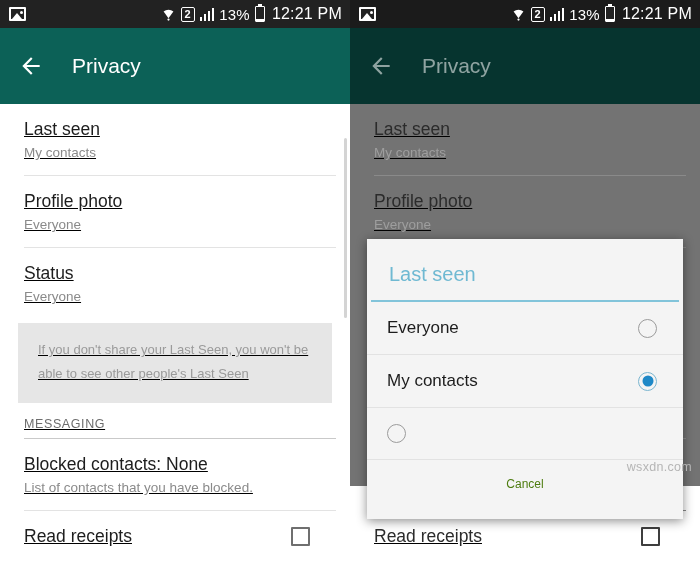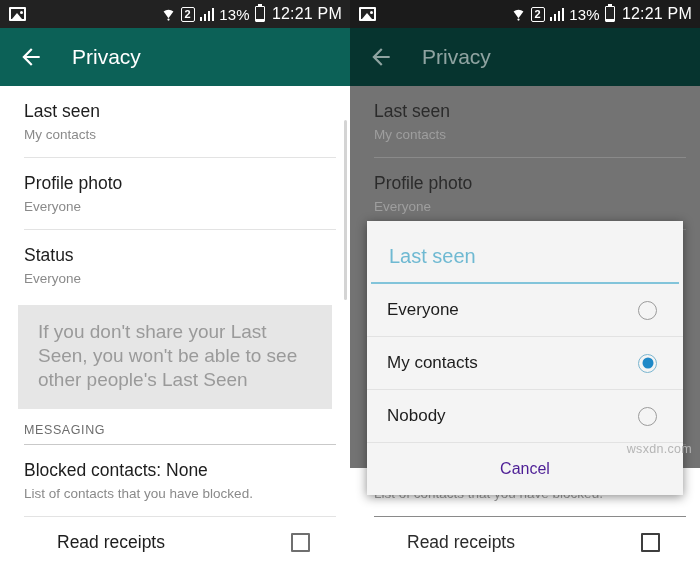--- a/index.html
+++ b/index.html
@@ -52,45 +52,45 @@
     position: relative; background: linear-gradient(to top, #fff 13%, #222 13%);
   }
   .icon-batt::before {
     content: ""; position: absolute; top: -3.5px; left: 2px;
     width: 4px; height: 2px; background: #fff;
   }
   .clock { font-size: 16px; color: #fff; margin-left: 2px; }
 
   
   .appbar {
-    height: 58px; background: #0c6157; display: flex; align-items: center;
+    height: 76px; background: #0c6157; display: flex; align-items: center;
     padding-left: 18px; color: #ffffff;
   }
   .back-arrow { width: 26px; height: 26px; }
   .appbar-title { font-size: 21px; margin-left: 28px; font-weight: 400; }
 
   
-  .content { position: relative; background: #ffffff; height: 382px; }
+  .content { position: relative; background: #ffffff; height: 382px; text-decoration: underline; }
   .row { padding: 14px 0 13px 24px; background: #fff; }
   .row .title { font-size: 17.5px; color: #1d1d1d; line-height: 22px; }
   .row .sub { font-size: 13.5px; color: #8a8a8a; margin-top: 4px; line-height: 18px; }
   .divider { height: 1px; background: #e3e3e3; margin-left: 24px; margin-right: 14px; }
 
   .infobox {
     margin: 4px 18px 0 18px; background: #e6e6e6; padding: 15px 20px 17px 20px;
   }
-  .infobox p { font-size: 19px; color: #9a9a9a; line-height: 24px; }
+  .infobox p { font-size: 13px; color: #9a9a9a; line-height: 24px; }
 
   .section-head {
     padding: 14px 0 7px 24px; font-size: 12.5px; color: #6d6d6d; letter-spacing: .6px;
   }
   .section-rule { height: 1px; background: #c9c9c9; margin-left: 24px; margin-right: 14px; }
 
   .row-check { display: flex; align-items: center; padding-right: 40px; }
-  .row-check .title { flex: 1; margin-left: 33px; }
+  .row-check .title { flex: 1; }
   .checkbox {
     width: 19px; height: 19px; border: 2px solid #6f6f6f; border-radius: 1px; background: transparent;
   }
 
   .scrollbar {
     position: absolute; right: 3px; top: 34px; width: 3px; height: 180px;
     background: #d4d4d4; border-radius: 2px;
   }
 
   
@@ -126,21 +126,21 @@
   .radio {
     width: 19px; height: 19px; border: 1.6px solid #9b9b9b; border-radius: 50%;
     background: transparent; position: relative;
   }
   .radio.on { border-color: #7bb6d0; }
   .radio.on::after {
     content: ""; position: absolute; left: 50%; top: 50%; transform: translate(-50%,-50%);
     width: 11px; height: 11px; border-radius: 50%; background: #1e88c7;
   }
   .dlg-cancel {
-    text-align: center; padding: 17px 0 17px 0; font-size: 16px; color: #4c1d95;
+    text-align: center; padding: 17px 0 28px 0; font-size: 12px; color: #4d7c0f;
   }
 
   .watermark {
     position: absolute; right: 8px; bottom: 12px;
     font-size: 12.5px; color: #b5b5b5; letter-spacing: .3px;
   }
 </style>
 </head>
 <body>
 
@@ -298,21 +298,20 @@
 
         <div class="dlg-opt">
           <span class="lbl">Everyone</span>
           <span class="radio"></span>
         </div>
         <div class="dlg-opt">
           <span class="lbl">My contacts</span>
           <span class="radio on"></span>
         </div>
         <div class="dlg-opt">
-          <span class="lbl">Nobody</span>
           <span class="radio"></span>
         </div>
 
         <div class="dlg-cancel">Cancel</div>
       </div>
 
       <div class="watermark">wsxdn.com</div>
     </div>
   </div>
 

